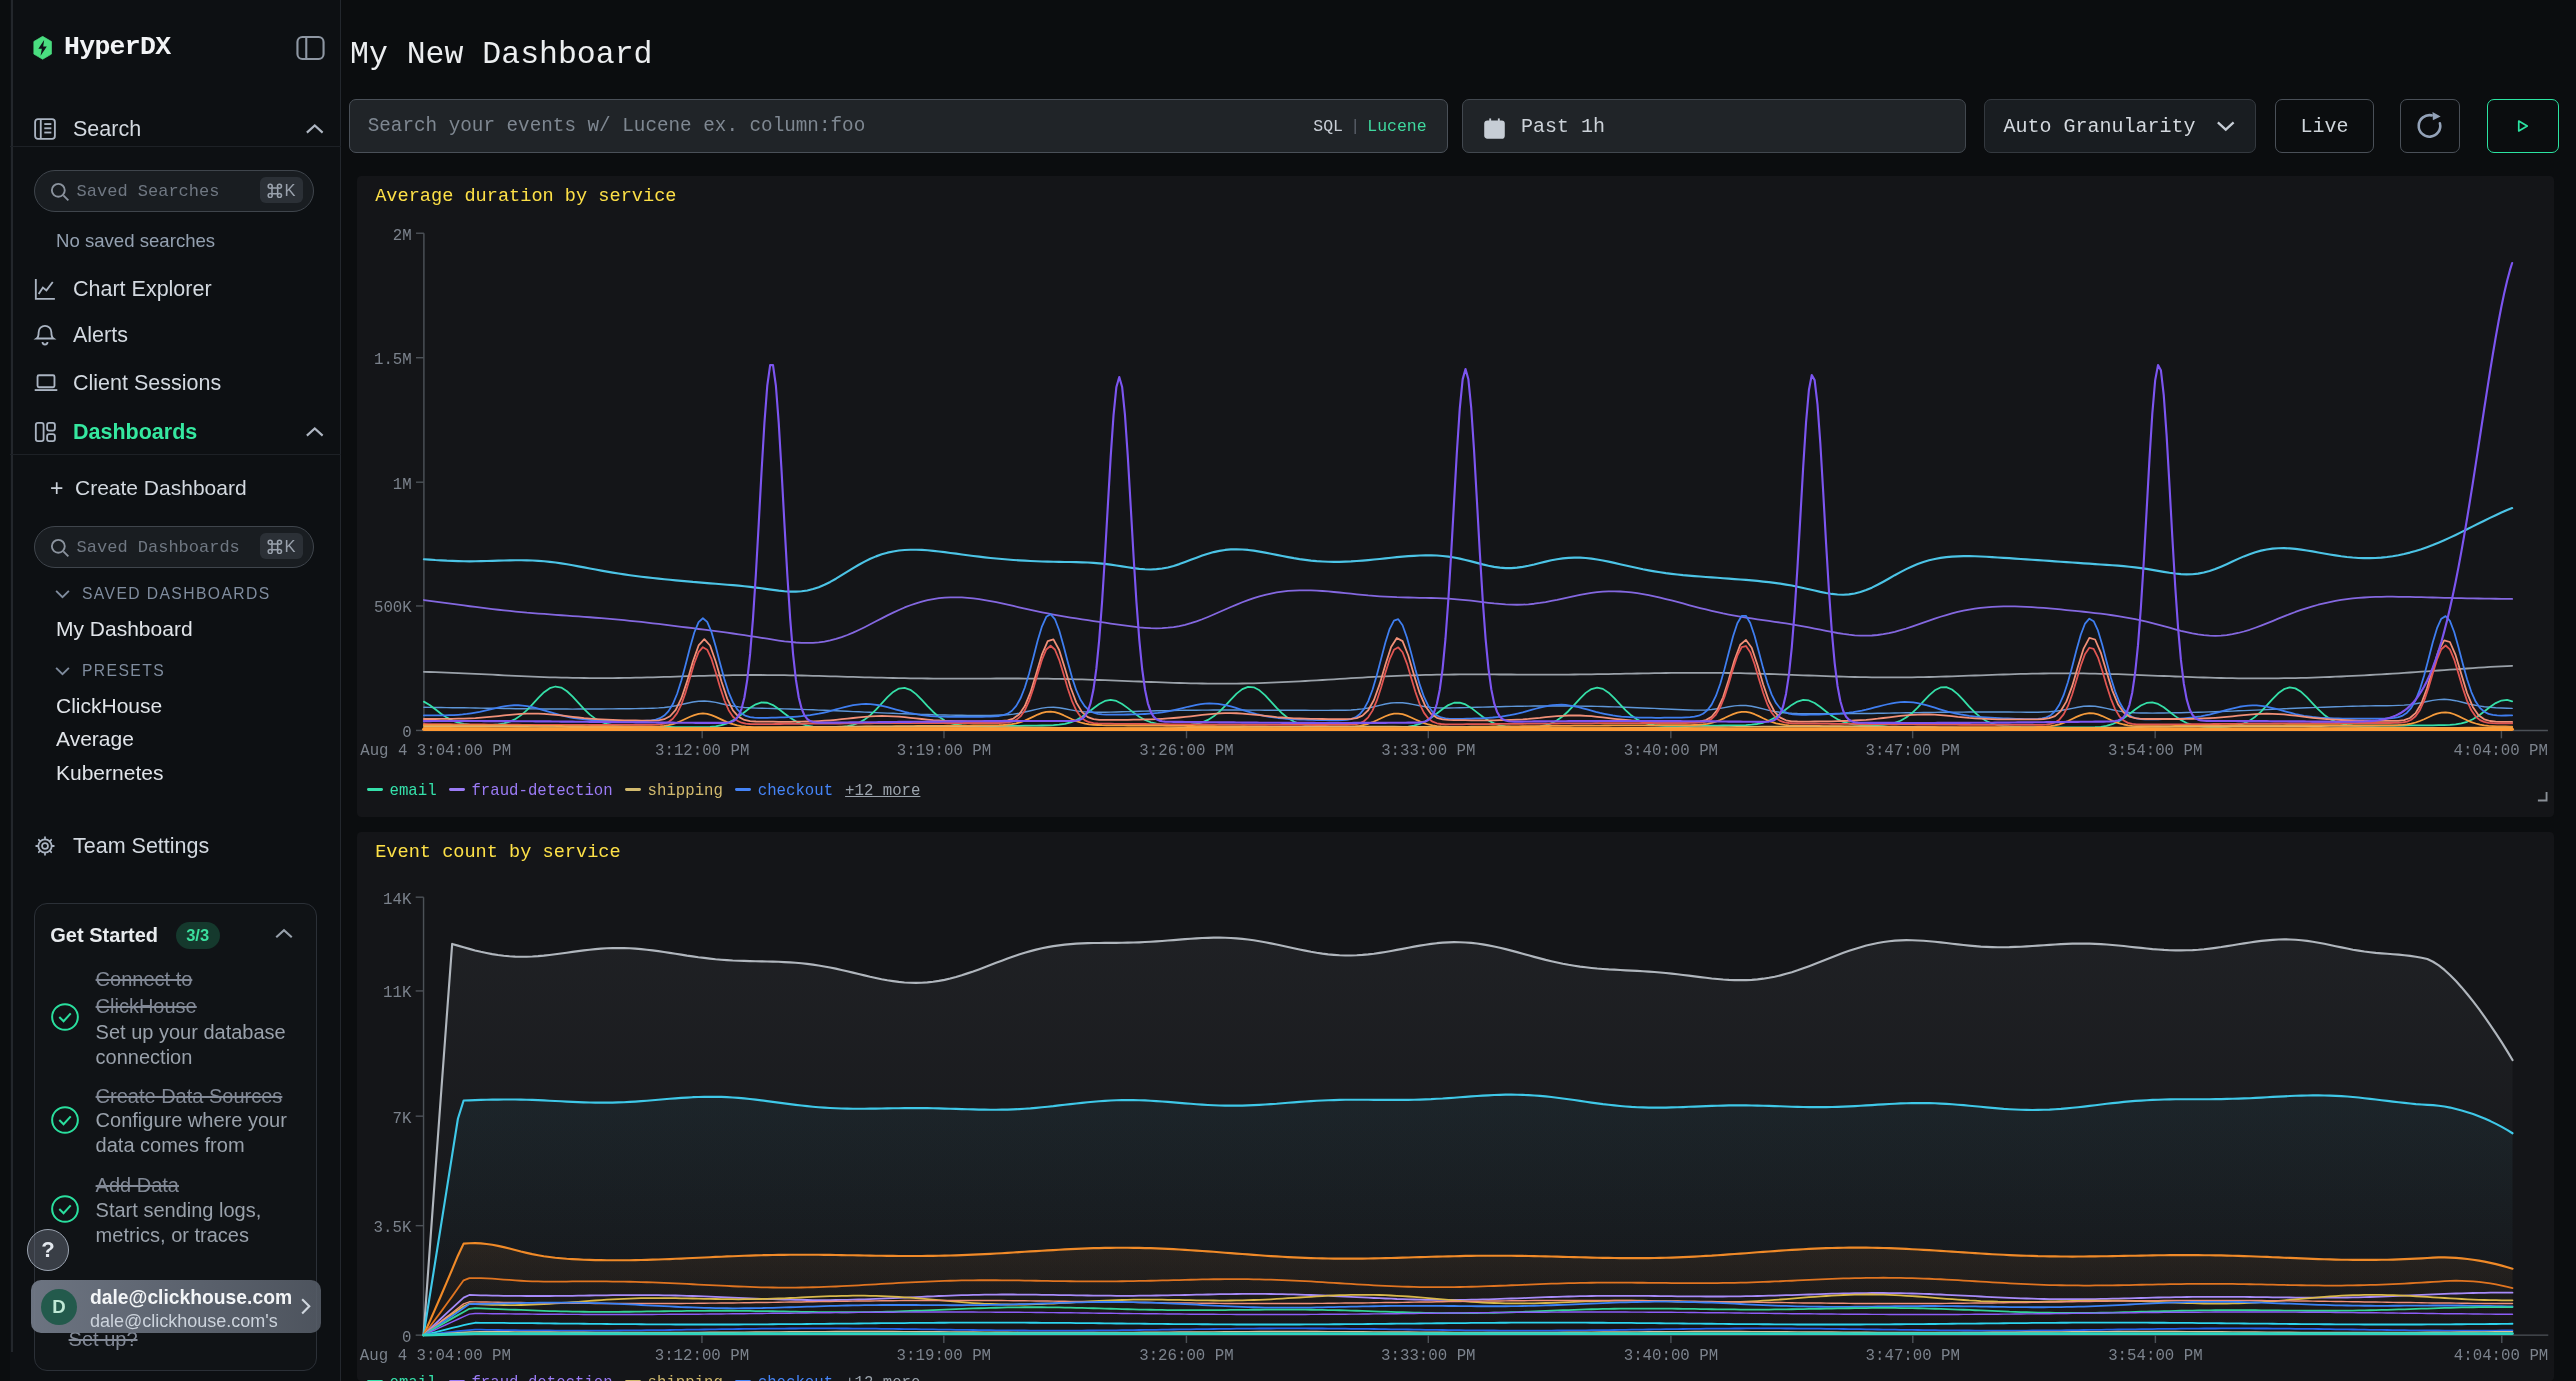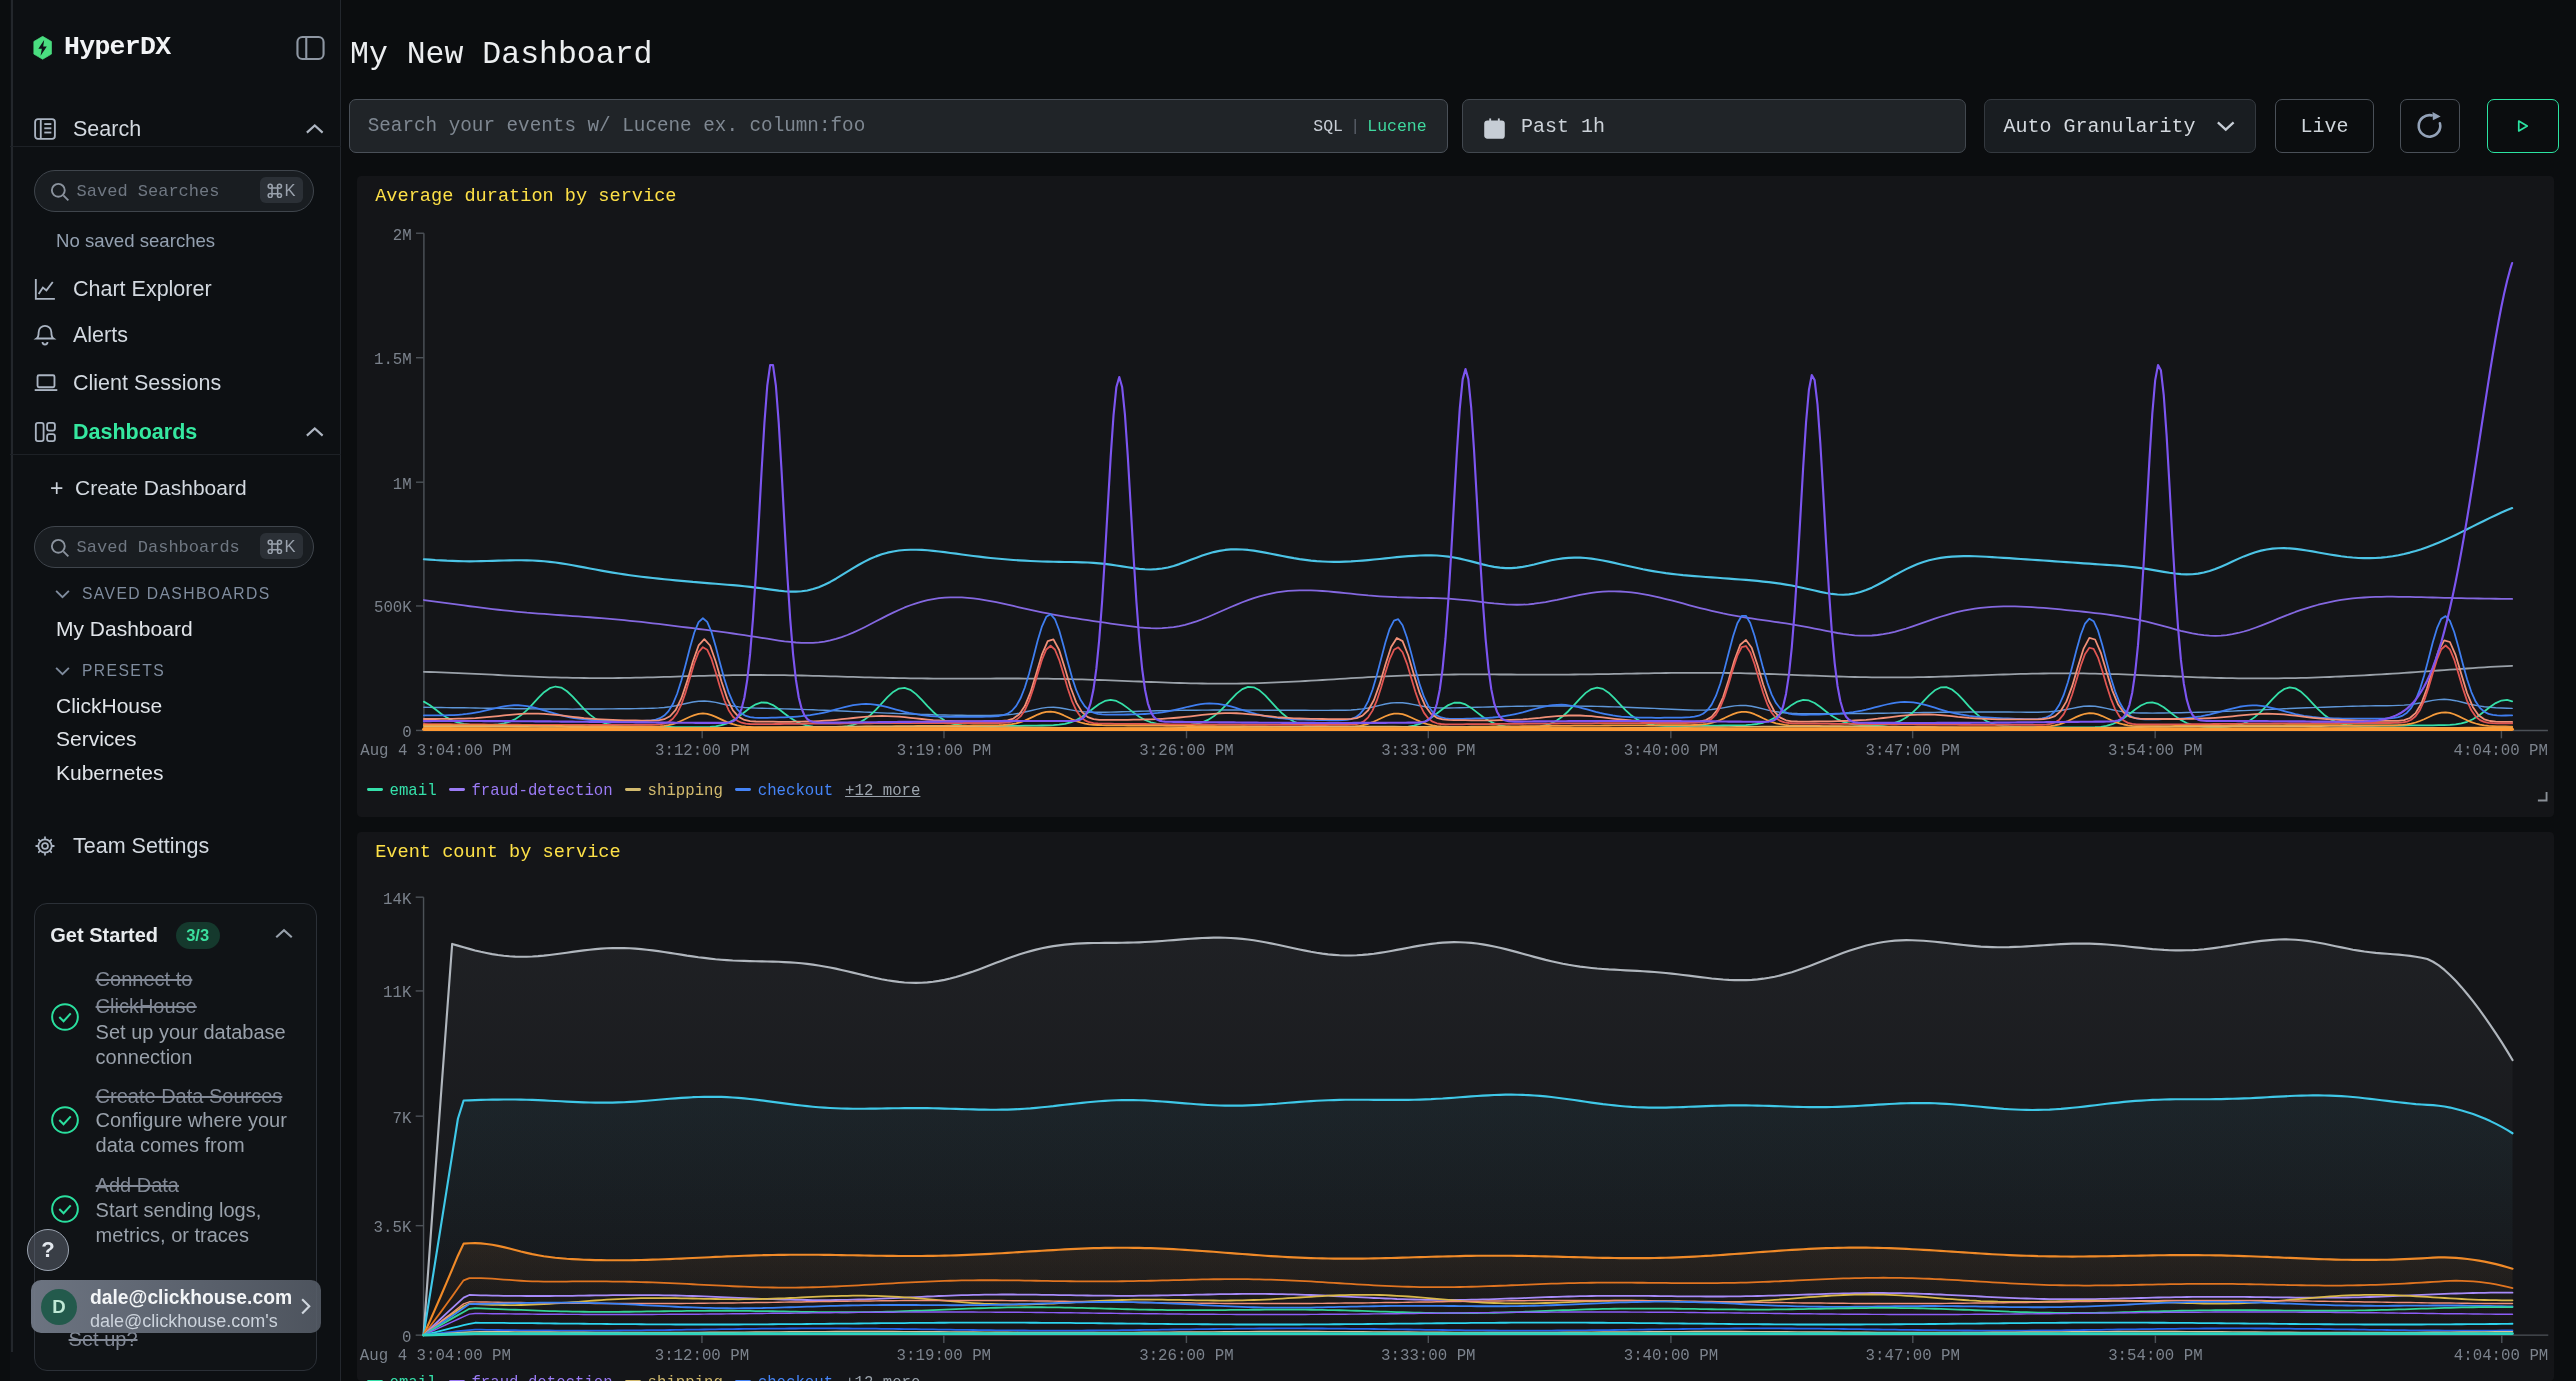--- a/index.html
+++ b/index.html
@@ -216,21 +216,21 @@
       <div class="txt">SAVED DASHBOARDS</div>
     </div>
     <div class="listitem" style="top:629px;">My Dashboard</div>
     <div class="secthead" style="top:655px;padding-left:36px;">
       <svg class="chev" width="17" height="10.7" viewBox="0 0 24 15" fill="none" stroke="#7f8c9e" stroke-width="2.6">
         <polyline points="3,3 12,12 21,3"></polyline>
       </svg>
       <div class="txt">PRESETS</div>
     </div>
     <div class="listitem" style="top:706px;">ClickHouse</div>
-    <div class="listitem" style="top:739px;">Services</div>
+    <div class="listitem" style="top:739px;">Average</div>
     <div class="listitem" style="top:773px;">Kubernetes</div>
 
     <div class="navrow" style="top:824px;">
       <svg class="ic" width="24" height="24" viewBox="0 0 34 34" fill="none" stroke="#aab4c2" stroke-width="2.5">
         <circle cx="17" cy="17" r="4.2"></circle>
         <circle cx="17" cy="17" r="9.5"></circle>
         <path stroke-linecap="round" d="M17 4.5 V7.5 M17 26.5 V29.5 M4.5 17 H7.5 M26.5 17 H29.5 M8.2 8.2 L10.3 10.3 M23.7 23.7 L25.8 25.8 M8.2 25.8 L10.3 23.7 M23.7 10.3 L25.8 8.2"></path>
       </svg>
       <div class="txt">Team Settings</div>
     </div>

